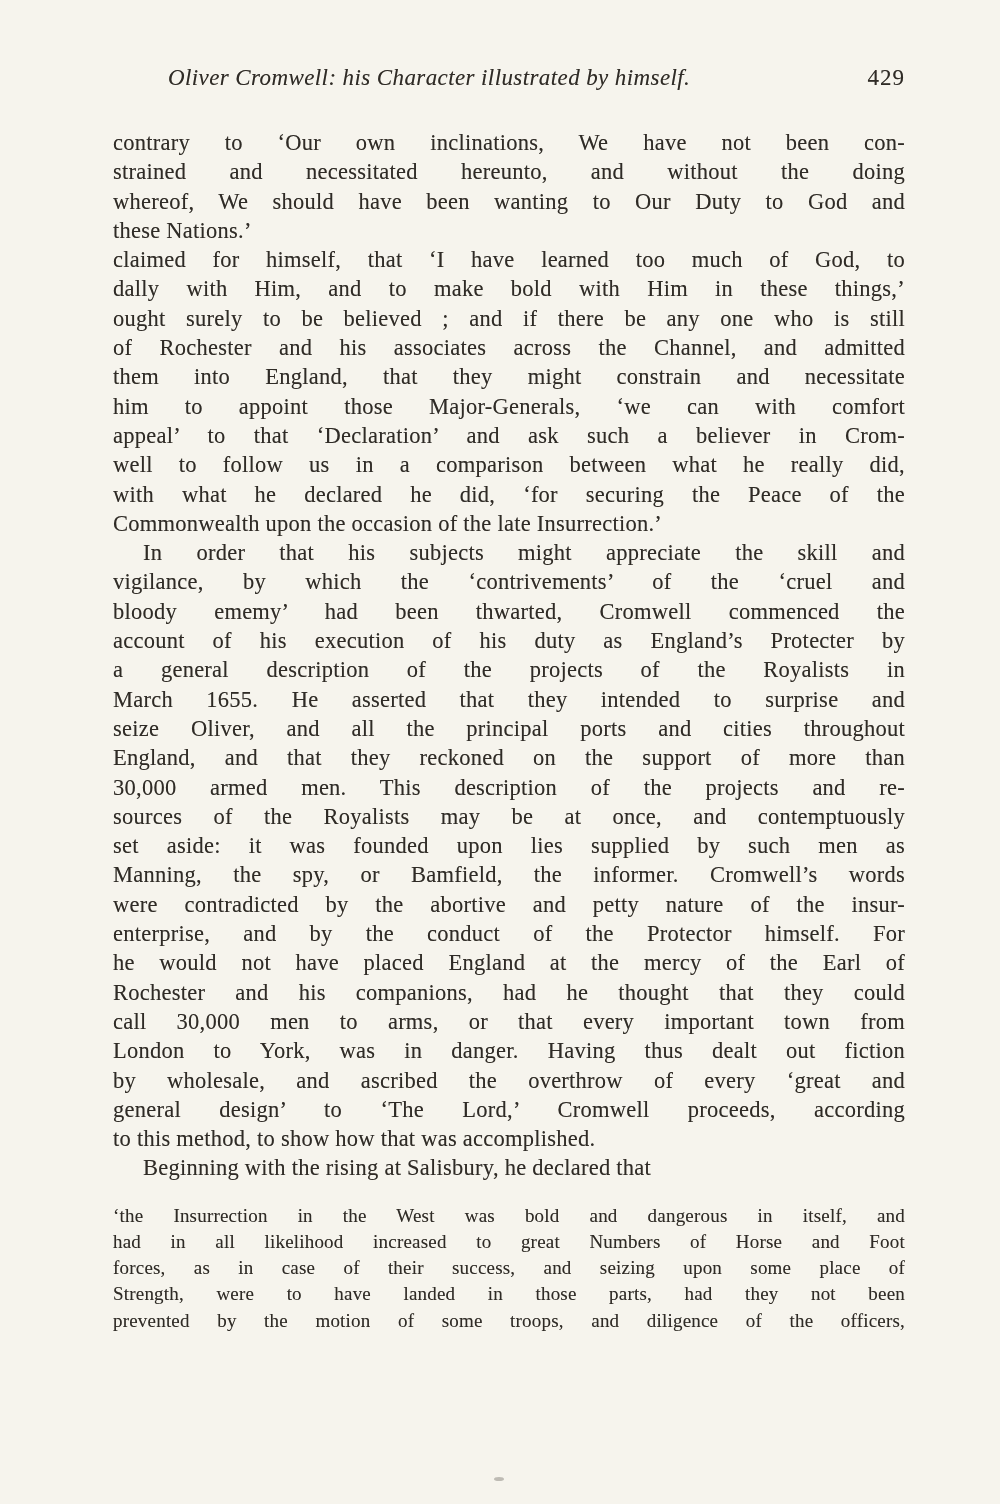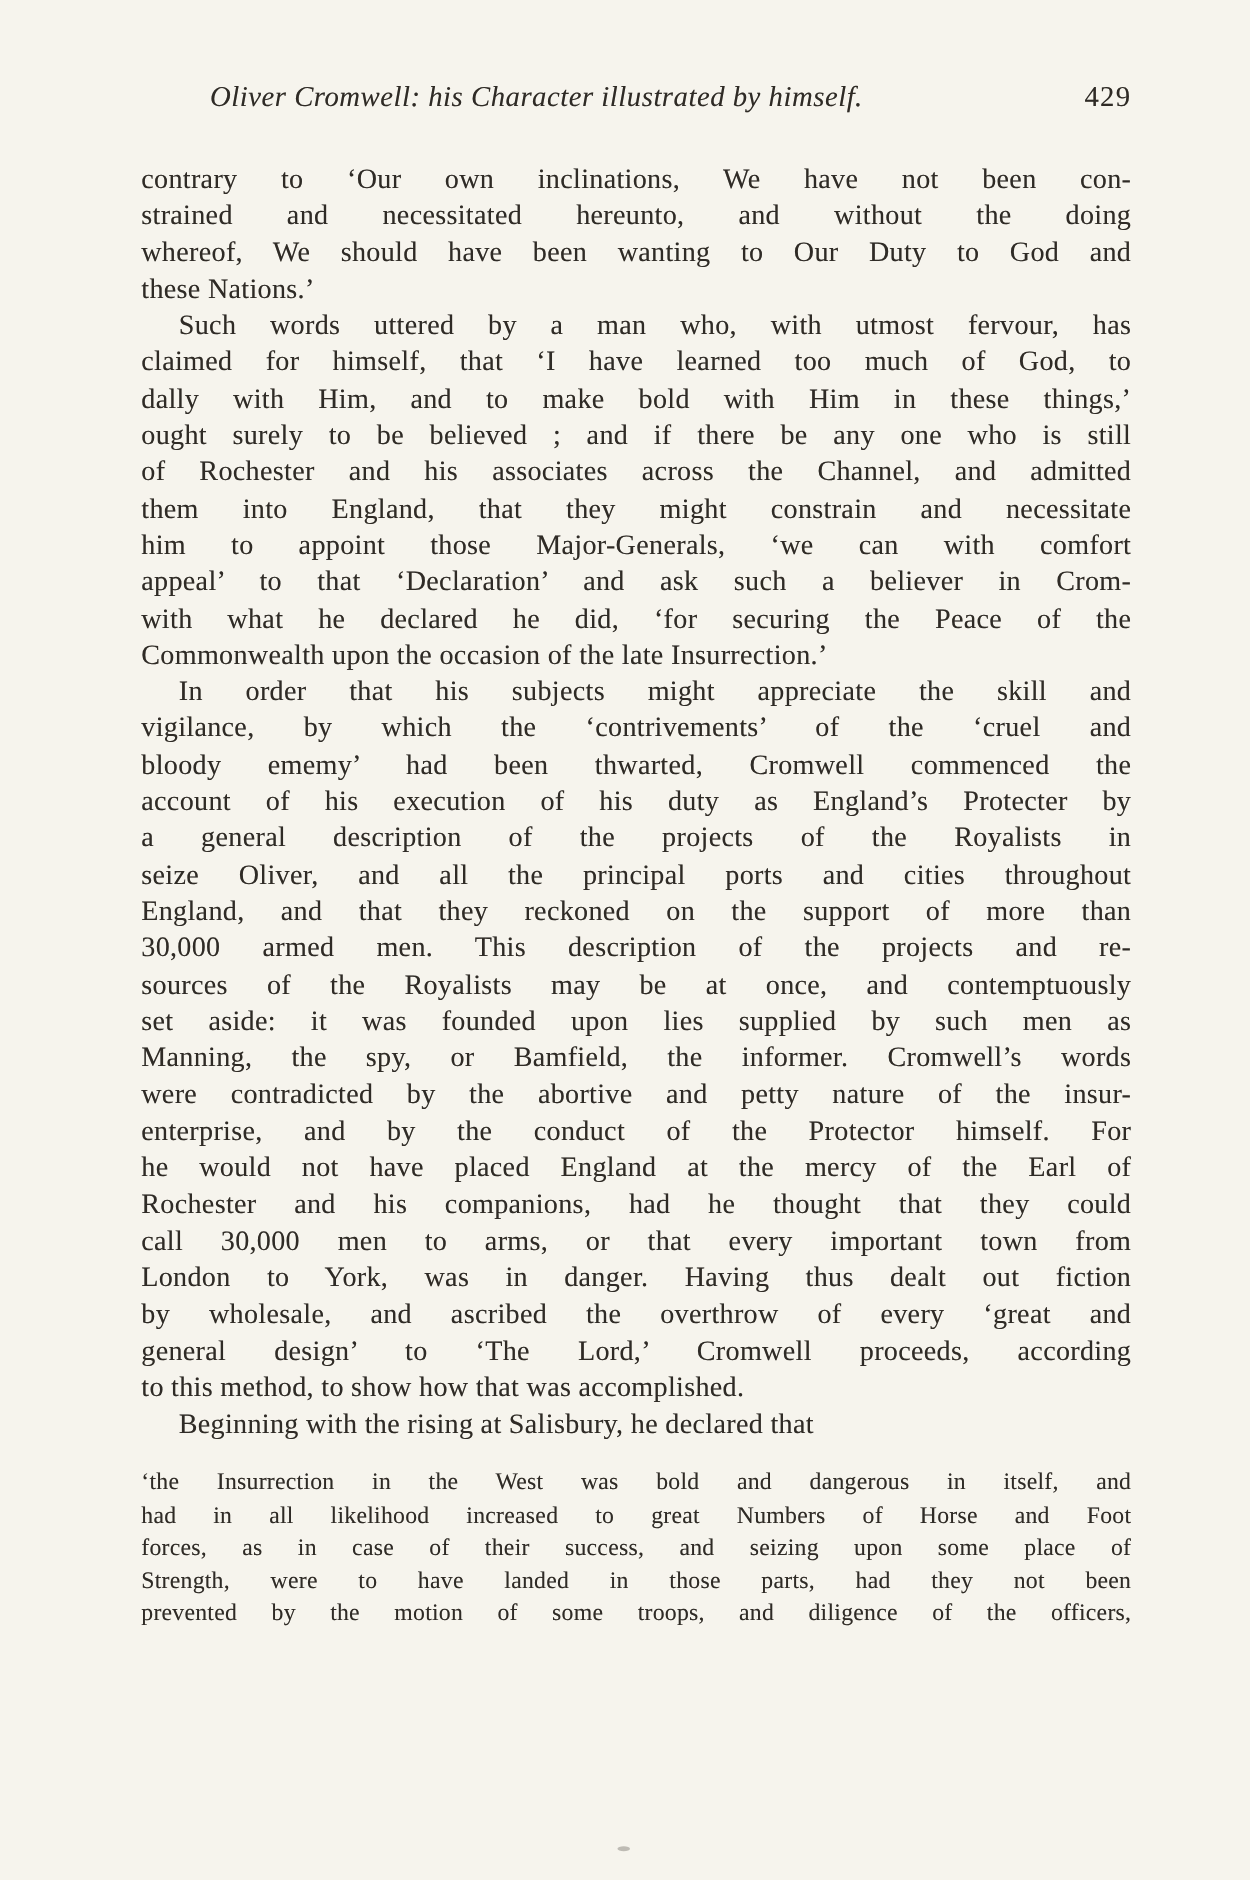--- a/index.html
+++ b/index.html
@@ -66,37 +66,38 @@
     <span class="head-page">429</span>
   </header>
   <main>
       <div class="paragraph">
         <div class="line">contrary to ‘Our own inclinations, We have not been con-</div>
         <div class="line">strained and necessitated hereunto, and without the doing</div>
         <div class="line">whereof, We should have been wanting to Our Duty to God and</div>
         <div class="line last">these Nations.’</div>
       </div>
       <div class="paragraph">
-        <div class="line indent">Such words uttered by a man who, with utmost fervour, has</div>
         <div class="line">claimed for himself, that ‘I have learned too much of God, to</div>
         <div class="line">dally with Him, and to make bold with Him in these things,’</div>
         <div class="line">ought surely to be believed ; and if there be any one who is still</div>
         <div class="line">of Rochester and his associates across the Channel, and admitted</div>
         <div class="line">them into England, that they might constrain and necessitate</div>
         <div class="line">him to appoint those Major-Generals, ‘we can with comfort</div>
         <div class="line">appeal’ to that ‘Declaration’ and ask such a believer in Crom-</div>
+        <div class="line">well to follow us in a comparison between what he really did,</div>
         <div class="line">with what he declared he did, ‘for securing the Peace of the</div>
         <div class="line last">Commonwealth upon the occasion of the late Insurrection.’</div>
       </div>
       <div class="paragraph">
         <div class="line indent">In order that his subjects might appreciate the skill and</div>
         <div class="line">vigilance, by which the ‘contrivements’ of the ‘cruel and</div>
         <div class="line">bloody ememy’ had been thwarted, Cromwell commenced the</div>
         <div class="line">account of his execution of his duty as England’s Protecter by</div>
         <div class="line">a general description of the projects of the Royalists in</div>
+        <div class="line">March 1655. He asserted that they intended to surprise and</div>
         <div class="line">seize Oliver, and all the principal ports and cities throughout</div>
         <div class="line">England, and that they reckoned on the support of more than</div>
         <div class="line">30,000 armed men. This description of the projects and re-</div>
         <div class="line">sources of the Royalists may be at once, and contemptuously</div>
         <div class="line">set aside: it was founded upon lies supplied by such men as</div>
         <div class="line">Manning, the spy, or Bamfield, the informer. Cromwell’s words</div>
         <div class="line">were contradicted by the abortive and petty nature of the insur-</div>
         <div class="line">enterprise, and by the conduct of the Protector himself. For</div>
         <div class="line">he would not have placed England at the mercy of the Earl of</div>
         <div class="line">Rochester and his companions, had he thought that they could</div>

